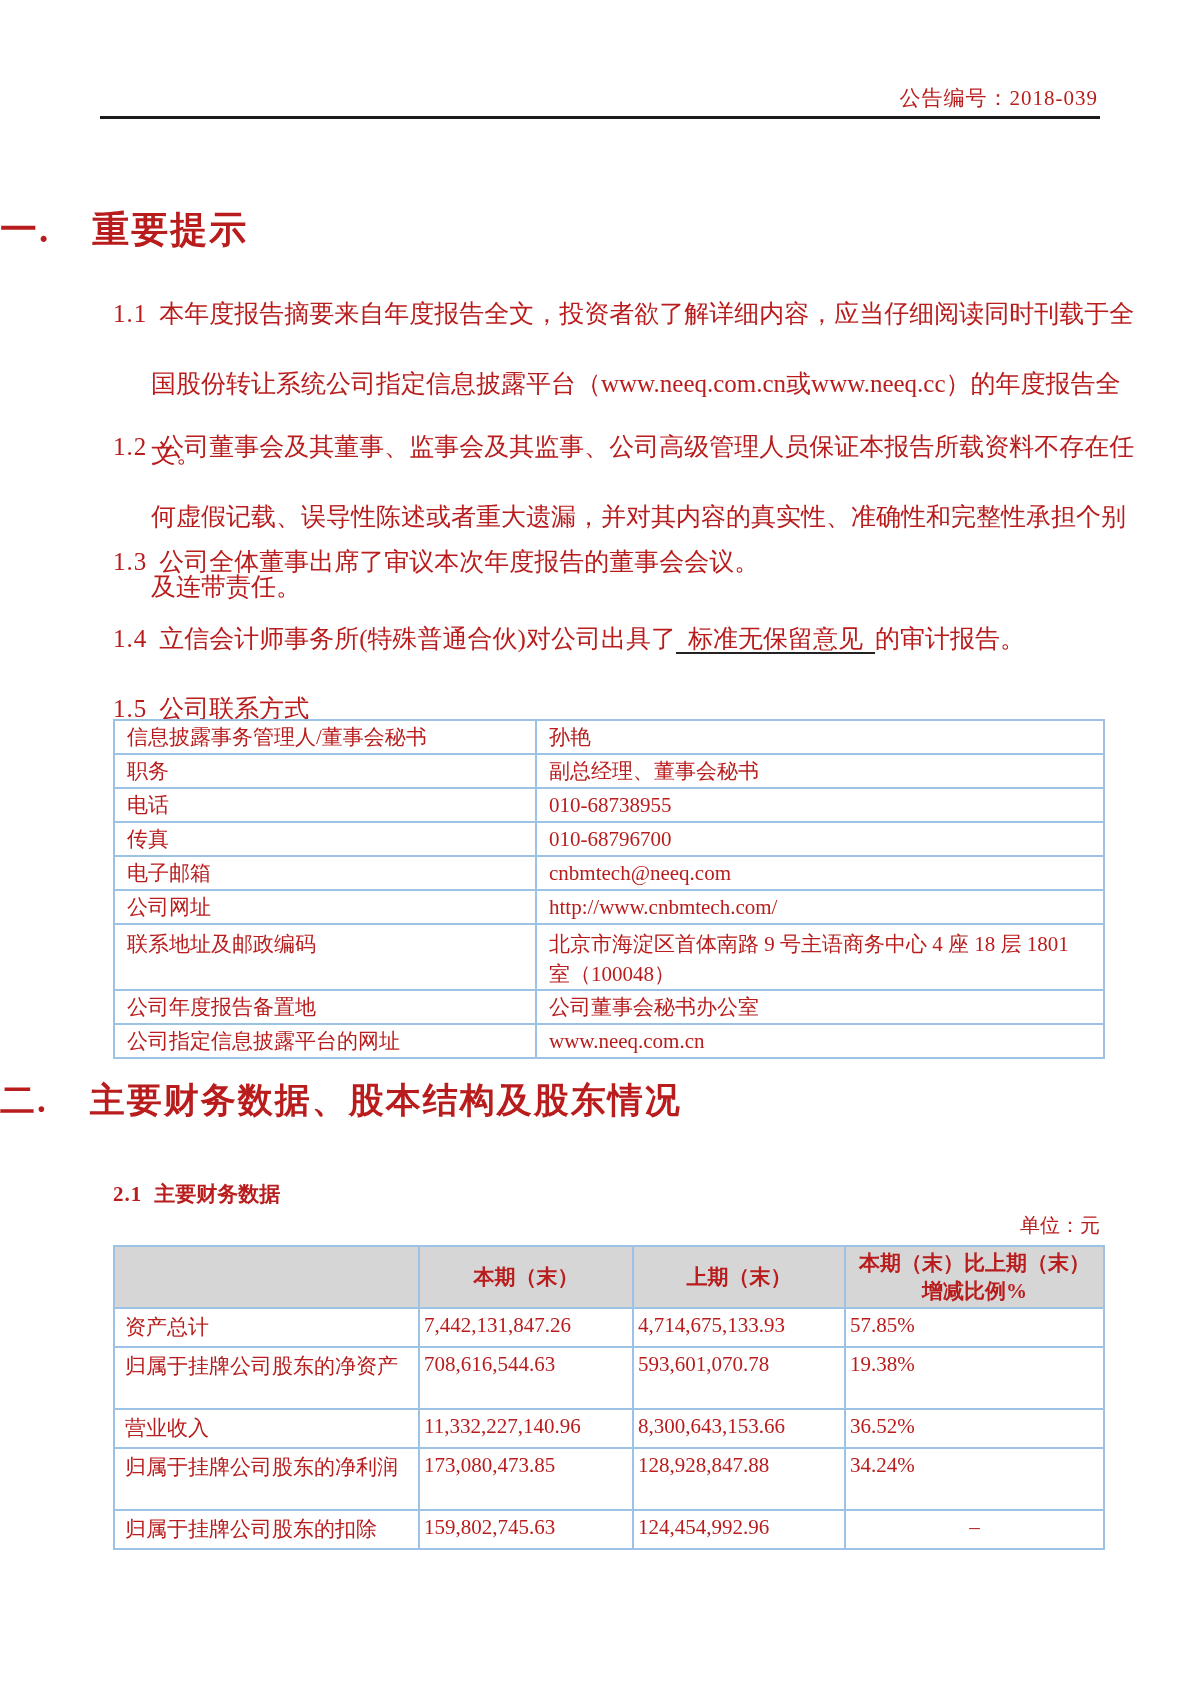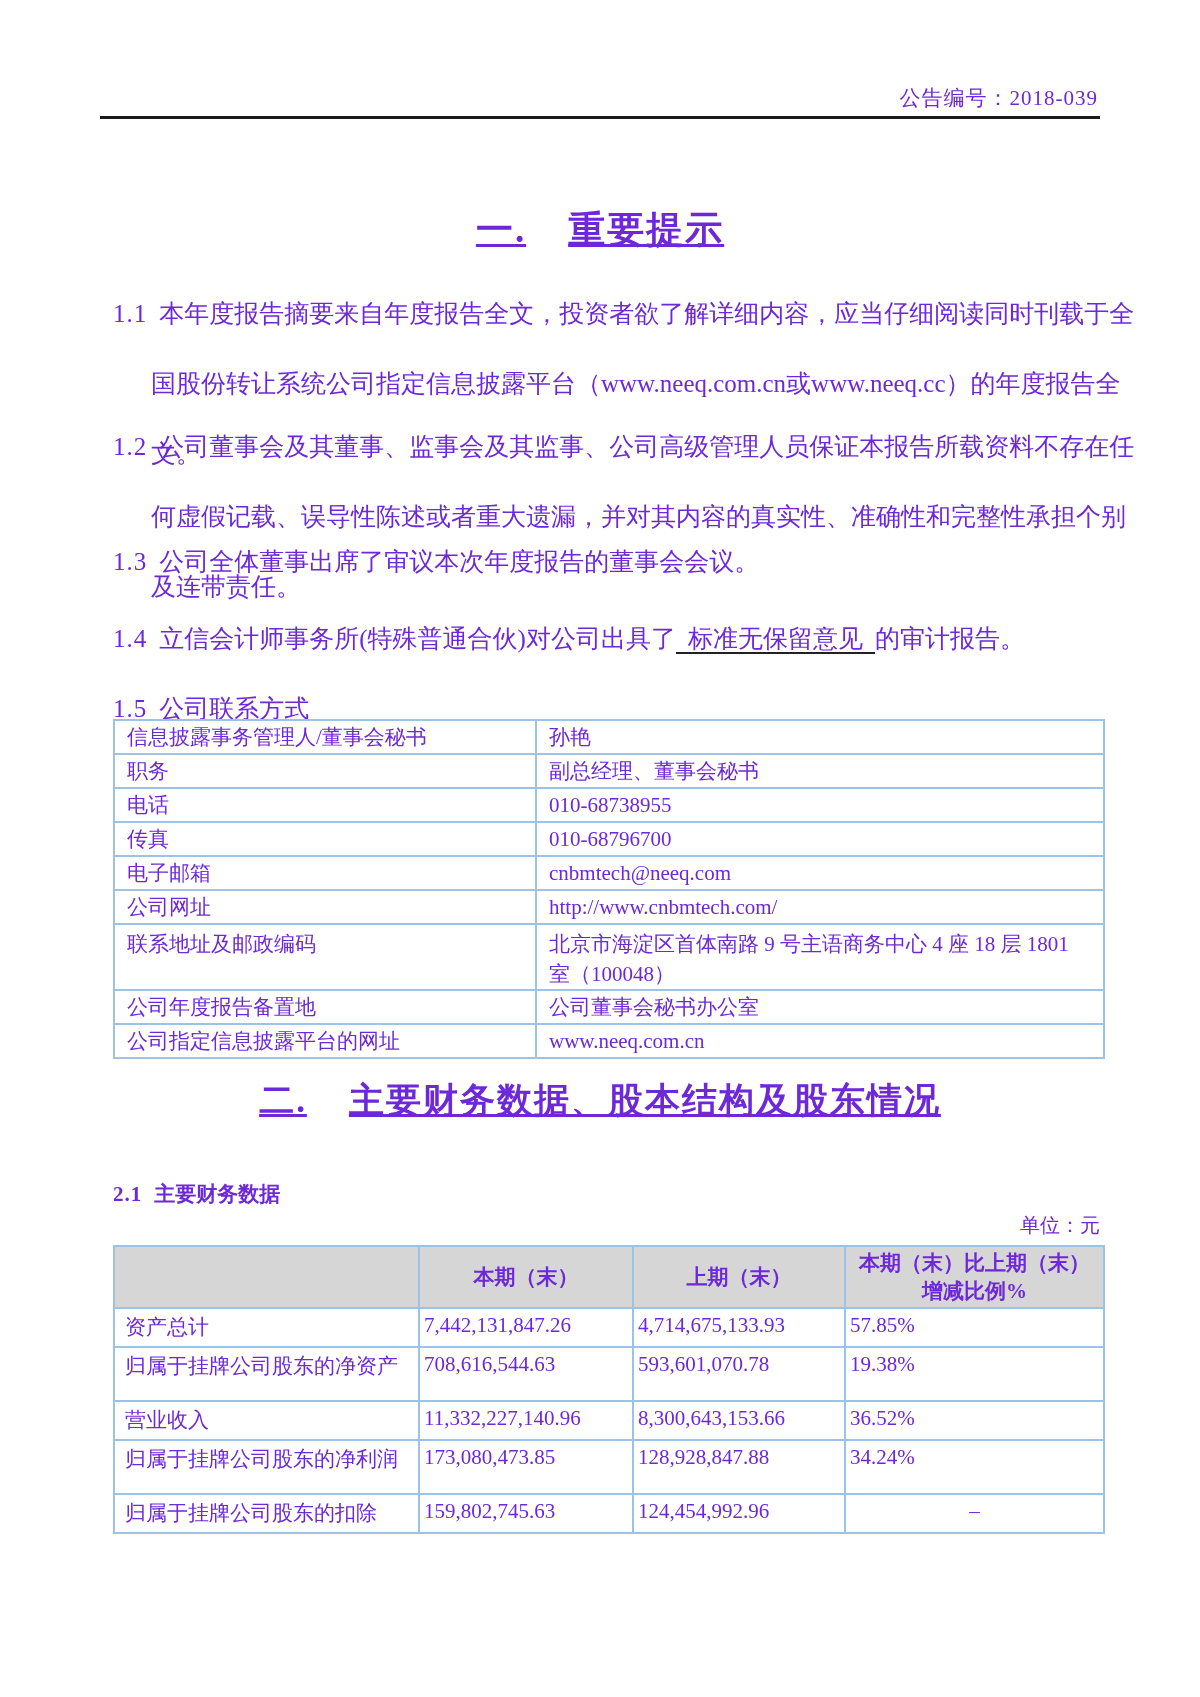--- a/index.html
+++ b/index.html
@@ -1,31 +1,31 @@
 <!DOCTYPE html>
 <html><head>
 <meta charset="utf-8">
 <style>
   html,body { margin:0; padding:0; background:#e8e8e8; }
   .page {
     position:relative; width:1200px; height:1697px; margin:0 auto;
     background:#ffffff; overflow:hidden;
-    font-family:"Liberation Serif","DejaVu Serif",serif; color:#6d28d9;
+    font-family:"Liberation Serif","DejaVu Serif",serif; color:#b91c1c;
   }
   .ann-no {
     position:absolute; top:84px; left:0; right:102px;
     text-align:right; font-size:21px; letter-spacing:1px;
   }
   .top-rule {
     position:absolute; top:116px; left:100px; width:1000px; height:3px;
     background:#1b1b1b;
   }
   .h1, .h2 {
     position:absolute; left:0; width:100%; margin:0;
-    text-align:center; font-weight:bold; letter-spacing:2px;text-decoration:underline;
+    font-weight:bold; letter-spacing:2px;
   }
   .h1 { top:205px; font-size:37px; }
   .h2 { top:1077px; font-size:35px; }
   .h-gap { margin-left:42px; }
   .para {
     position:absolute; left:113px; width:992px;
     font-size:25px; line-height:70px;
     padding-left:38px; text-indent:-38px;
   }
   .pnum { margin-right:12px; letter-spacing:1px; }
@@ -62,21 +62,21 @@
   .fin th, .fin td { border:2px solid #9CC2E5; overflow:hidden; }
   .fin thead tr { height:62px; }
   .fin thead th {
     background:#D6D6D6; font-weight:bold; text-align:center;
     font-size:21px; line-height:28px; padding:0 4px;
   }
   .fin td.lbl { text-align:left; padding:4px 14px 4px 10px; vertical-align:top; line-height:29px; }
   .fin td.num { text-align:left; padding:4px 14px 4px 4px; vertical-align:top; }
   .fin td.ctr { text-align:center; padding:4px; vertical-align:top; }
   .fin tr.rs { height:36px; }
-  .fin tr.rd { height:54px; }
+  .fin tr.rd { height:62px; }
   .fin tr.rl { height:32px; }
 </style>
 </head>
 <body>
 
 <div class="page">
 
   <div class="ann-no">公告编号：2018-039</div>
   <div class="top-rule"></div>
 

